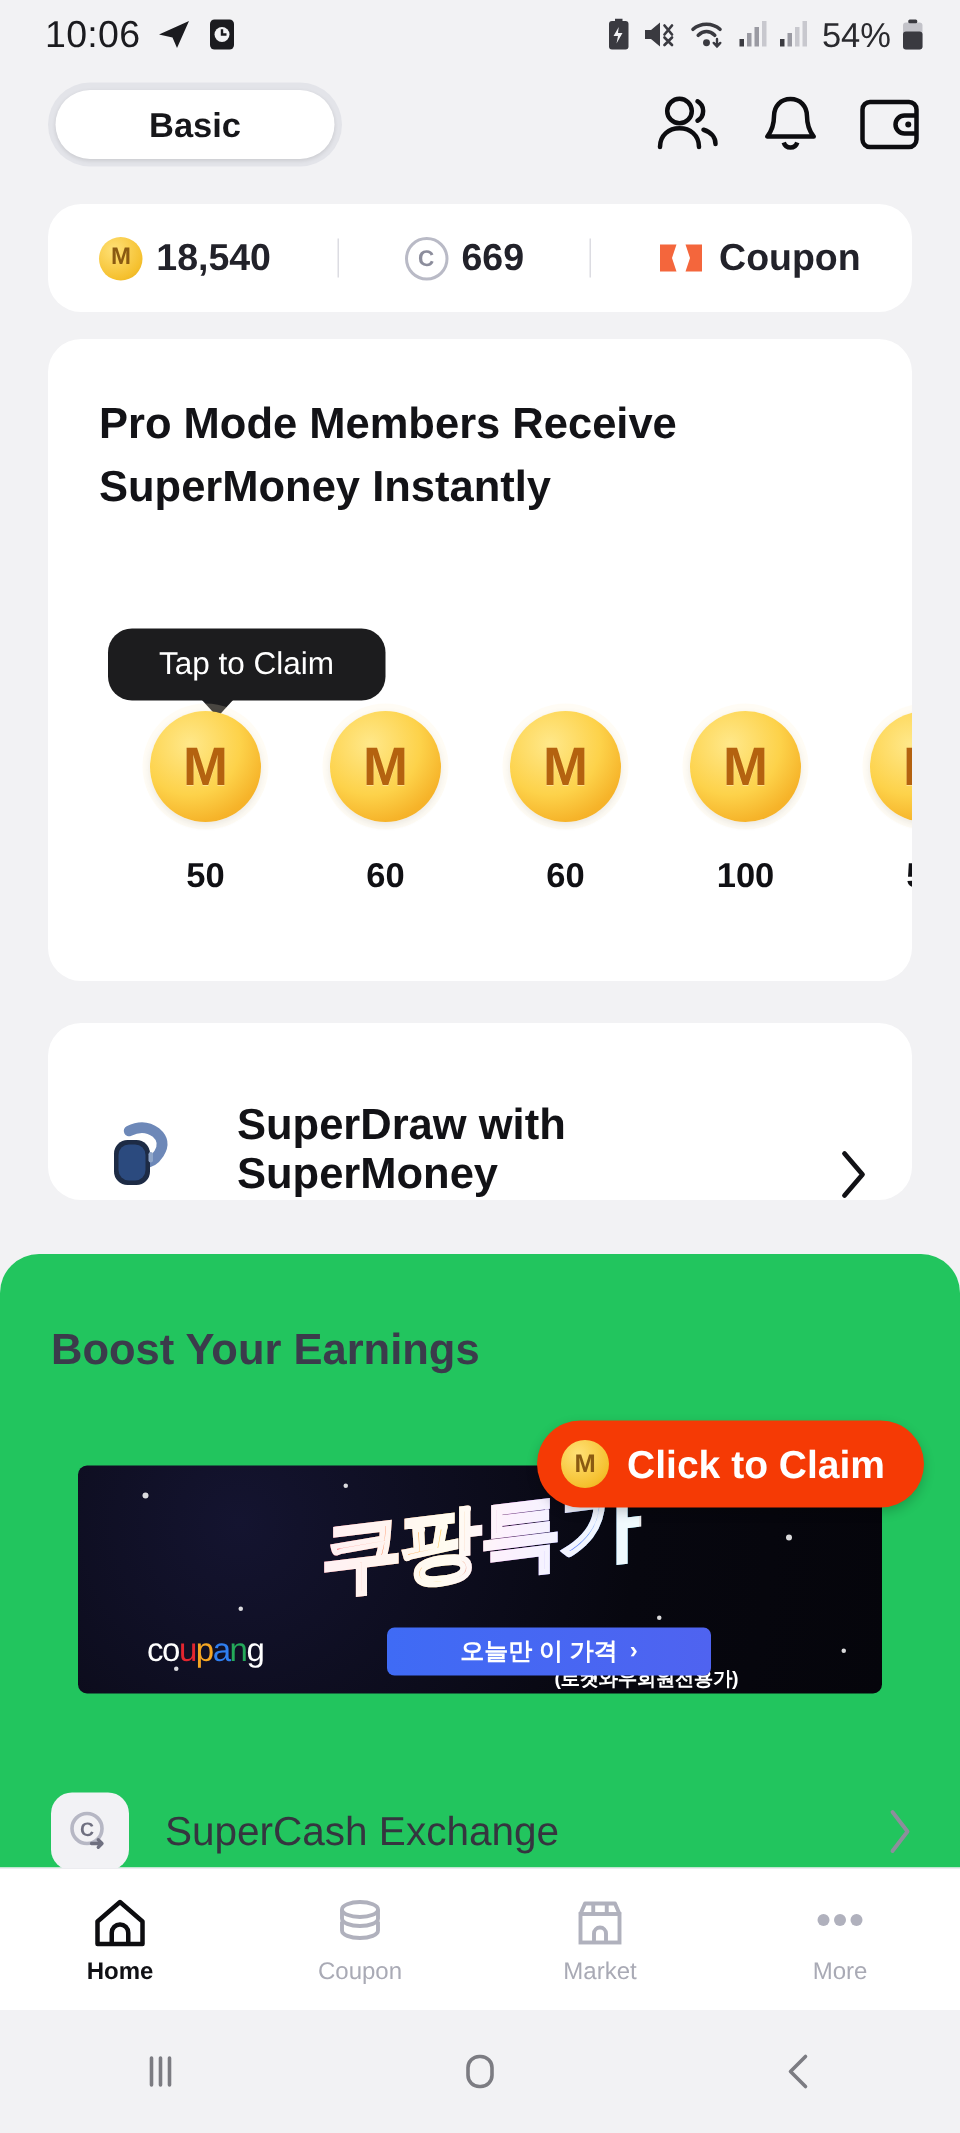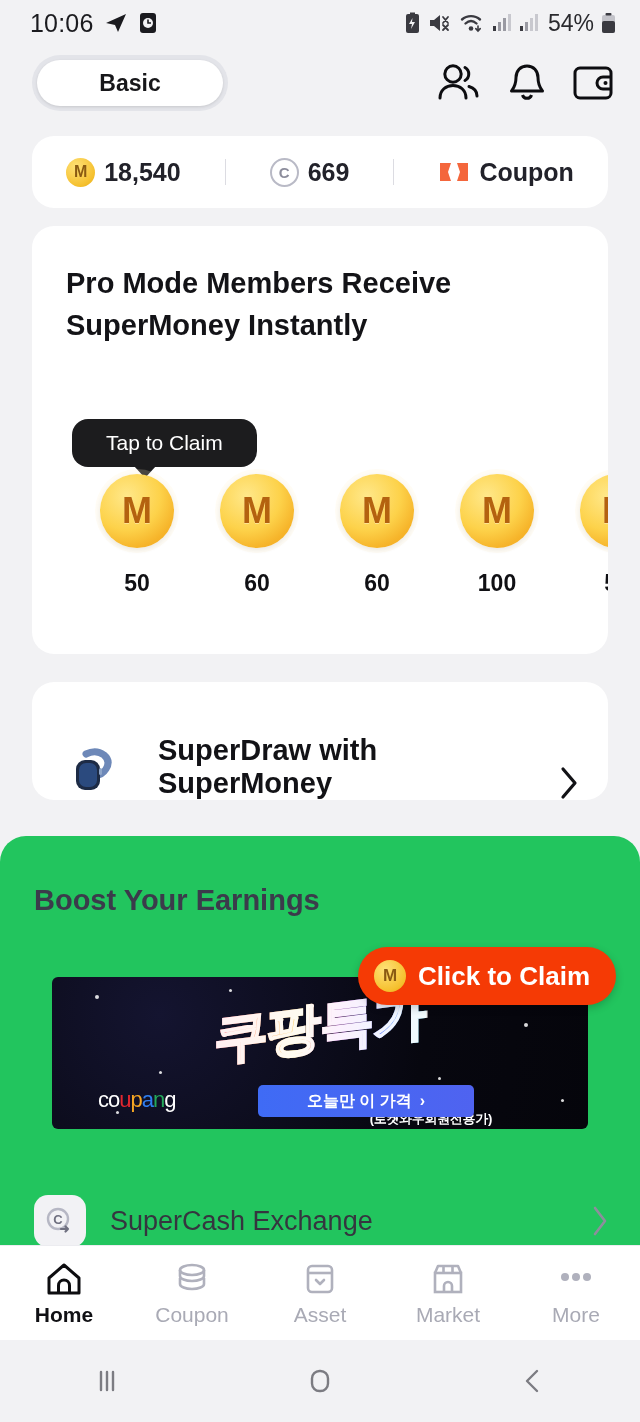--- a/index.html
+++ b/index.html
@@ -166,21 +166,21 @@
   .ex-label { flex: 1; font-size: 27px; color: #35353f; }
 
   
   .tabs {
     position: absolute; left: 0; right: 0; bottom: 82px; height: 95px;
     background: #fff; border-top: 1px solid #ececf0;
     display: flex; align-items: center;
   }
   .tab { flex: 1; text-align: center; }
   .tab-ic { height: 40px; display: flex; align-items: center; justify-content: center; }
-  .tab-lb { font-size: 21px; color: #a9aab5; margin-top: 4px; }
+  .tab-lb { font-size: 16px; color: #a9aab5; margin-top: 4px; }
   .tab.active .tab-lb { color: #101014; font-weight: bold; }
 
   
   .navbar {
     position: absolute; left: 0; right: 0; bottom: 0; height: 82px;
     background: #f2f2f4; display: flex; align-items: center;
   }
   .nav-btn { flex: 1; display: flex; align-items: center; justify-content: center; }
 </style>
 </head>
@@ -391,30 +391,20 @@
           <ellipse cx="19" cy="9" rx="12" ry="5" fill="none" stroke="#b0b1bd" stroke-width="2.6"></ellipse>
           <path d="M7 9 v6 c0 2.8 5.4 5 12 5 s12-2.2 12-5 V9" fill="none" stroke="#b0b1bd" stroke-width="2.6"></path>
           <path d="M7 17 v6 c0 2.8 5.4 5 12 5 s12-2.2 12-5 v-6" fill="none" stroke="#b0b1bd" stroke-width="2.6"></path>
         </svg>
       </div>
       <div class="tab-lb">Coupon</div>
     </div>
     <div class="tab">
       <div class="tab-ic">
         <svg width="38" height="36" viewBox="0 0 38 36">
-          <rect x="7" y="5" width="24" height="26" rx="4" fill="none" stroke="#b0b1bd" stroke-width="2.6"></rect>
-          <path d="M7 12 h24" stroke="#b0b1bd" stroke-width="2.6"></path>
-          <path d="M15 19 l4 4 4-4" fill="none" stroke="#b0b1bd" stroke-width="2.6" stroke-linecap="round" stroke-linejoin="round"></path>
-        </svg>
-      </div>
-      <div class="tab-lb">Asset</div>
-    </div>
-    <div class="tab">
-      <div class="tab-ic">
-        <svg width="38" height="36" viewBox="0 0 38 36">
           <rect x="6" y="12" width="26" height="19" fill="none" stroke="#b0b1bd" stroke-width="2.6"></rect>
           <path d="M6 12 L9 5 h20 l3 7" fill="none" stroke="#b0b1bd" stroke-width="2.6" stroke-linejoin="round"></path>
           <path d="M14.5 5 v7 M23.5 5 v7" stroke="#b0b1bd" stroke-width="2.6"></path>
           <path d="M15 31 v-6 a4 4 0 0 1 8 0 v6" fill="none" stroke="#b0b1bd" stroke-width="2.6"></path>
         </svg>
       </div>
       <div class="tab-lb">Market</div>
     </div>
     <div class="tab">
       <div class="tab-ic">

